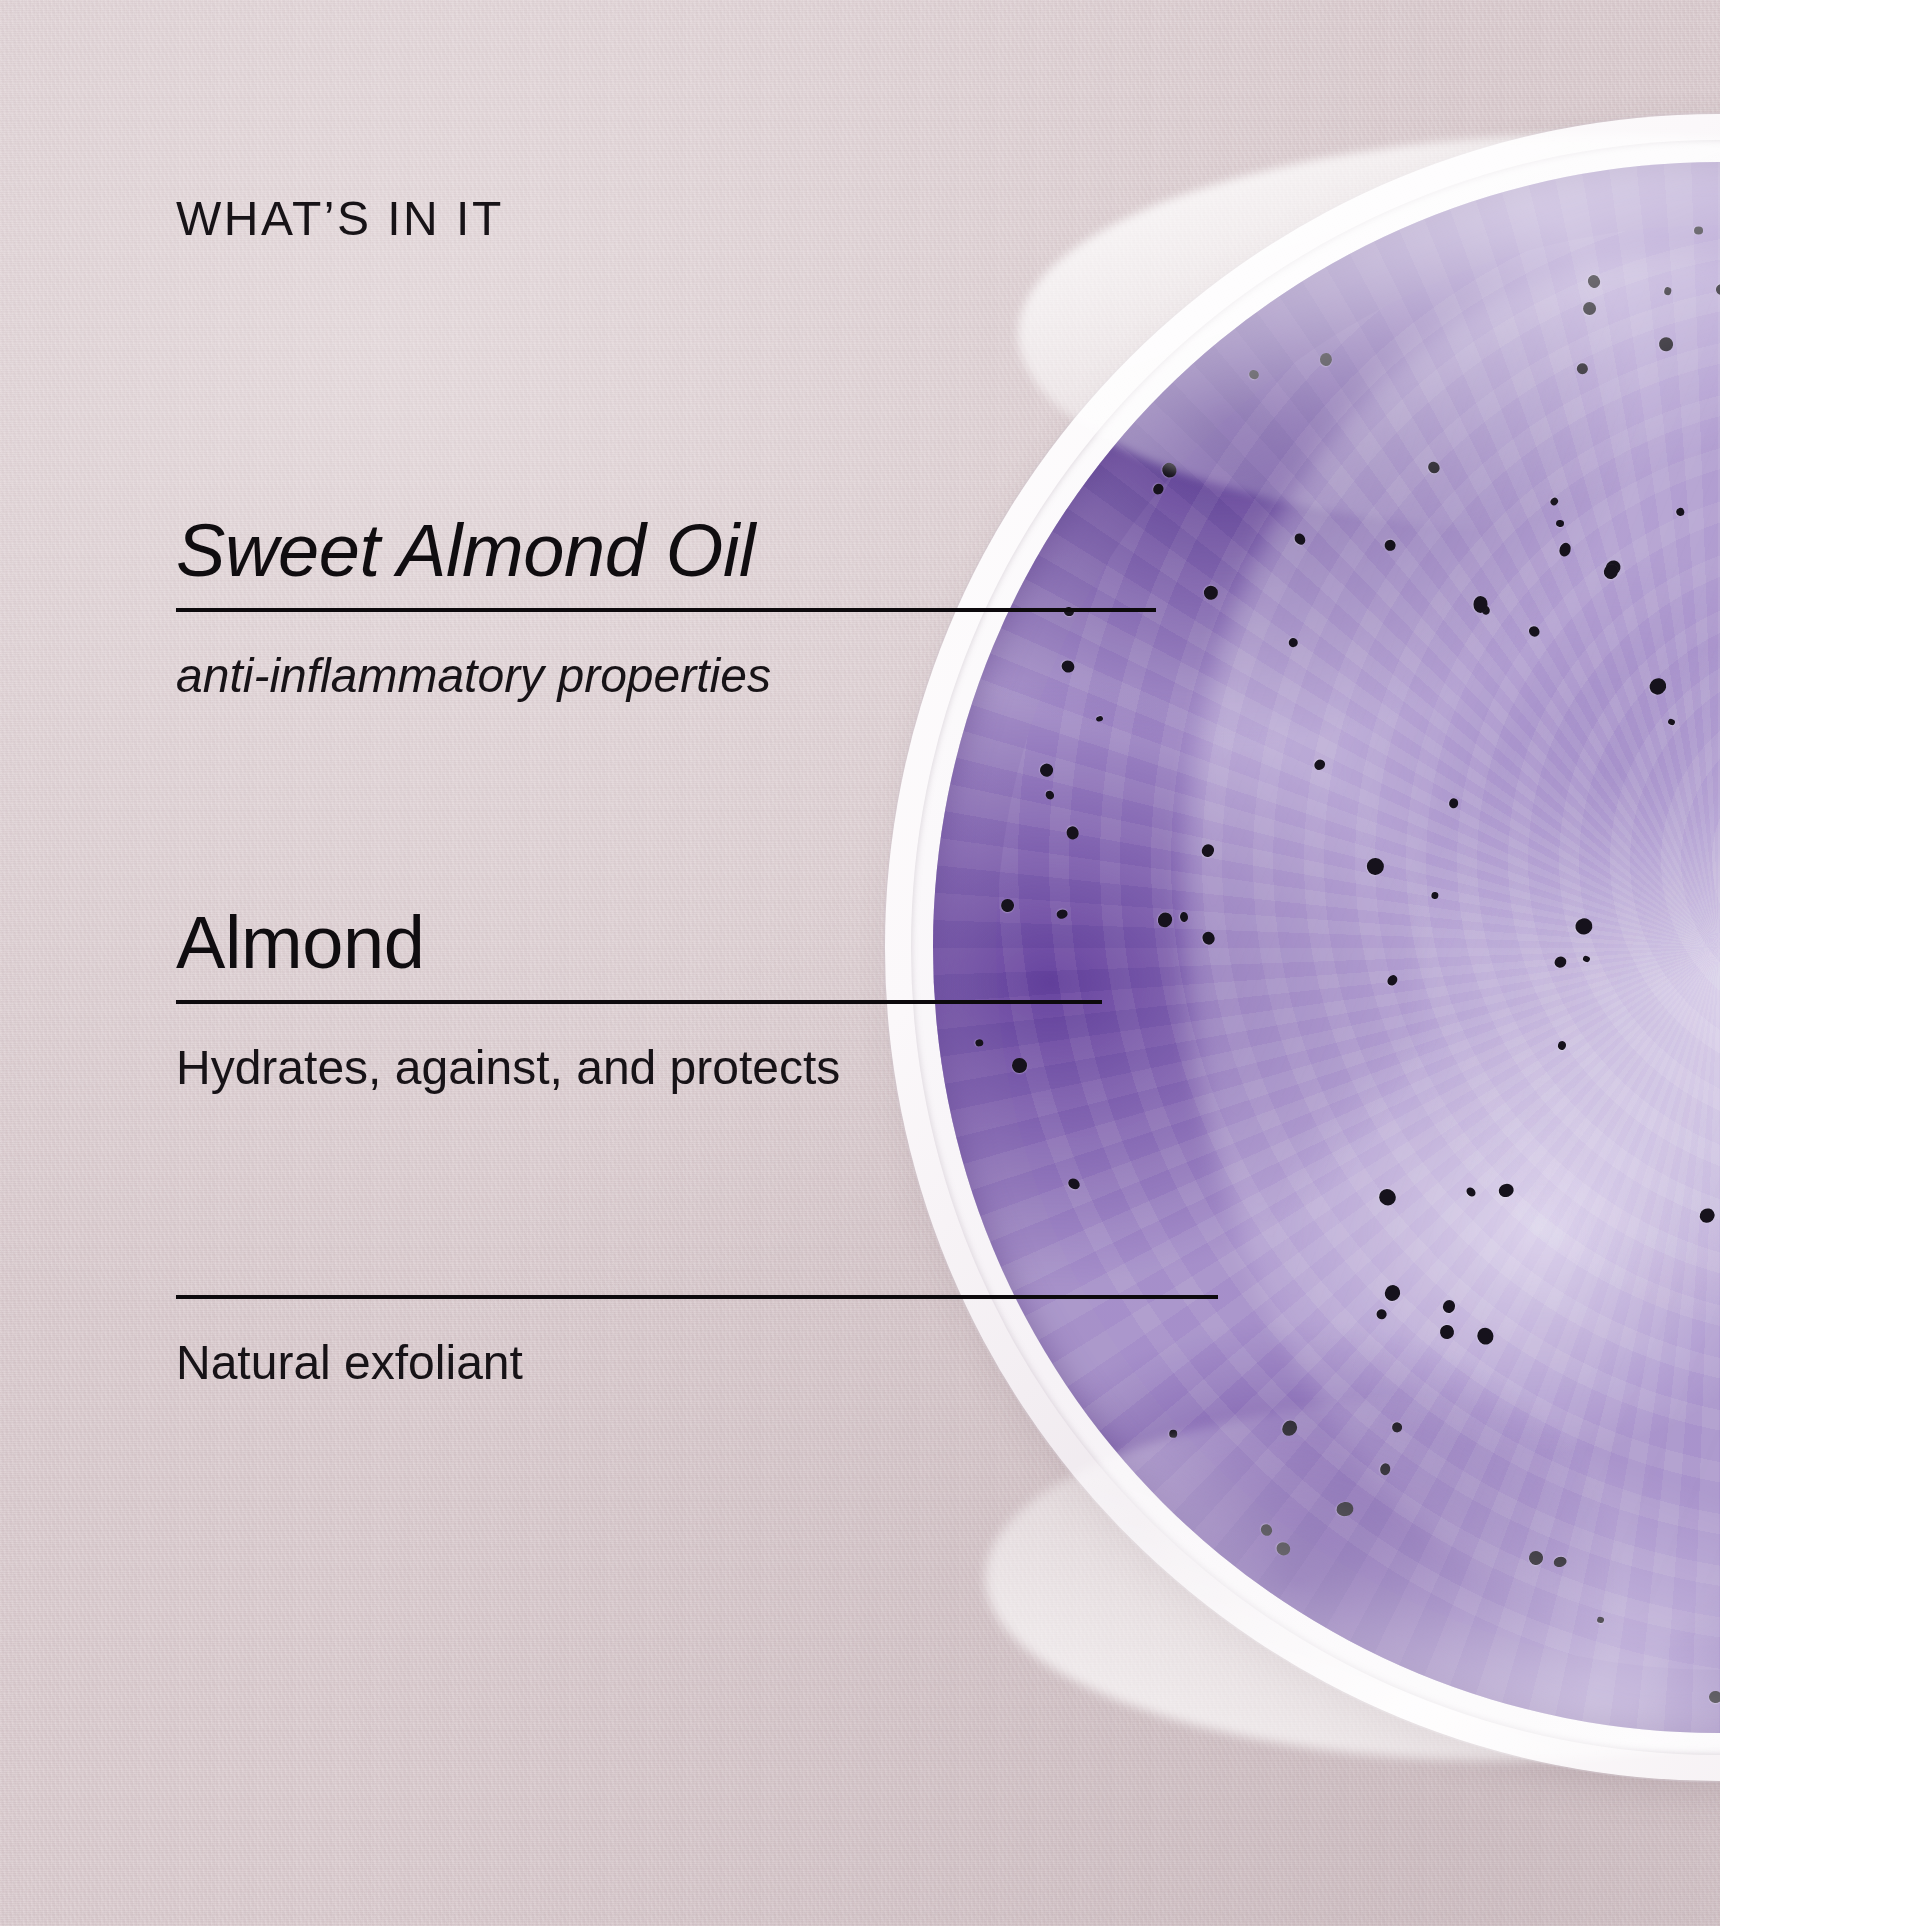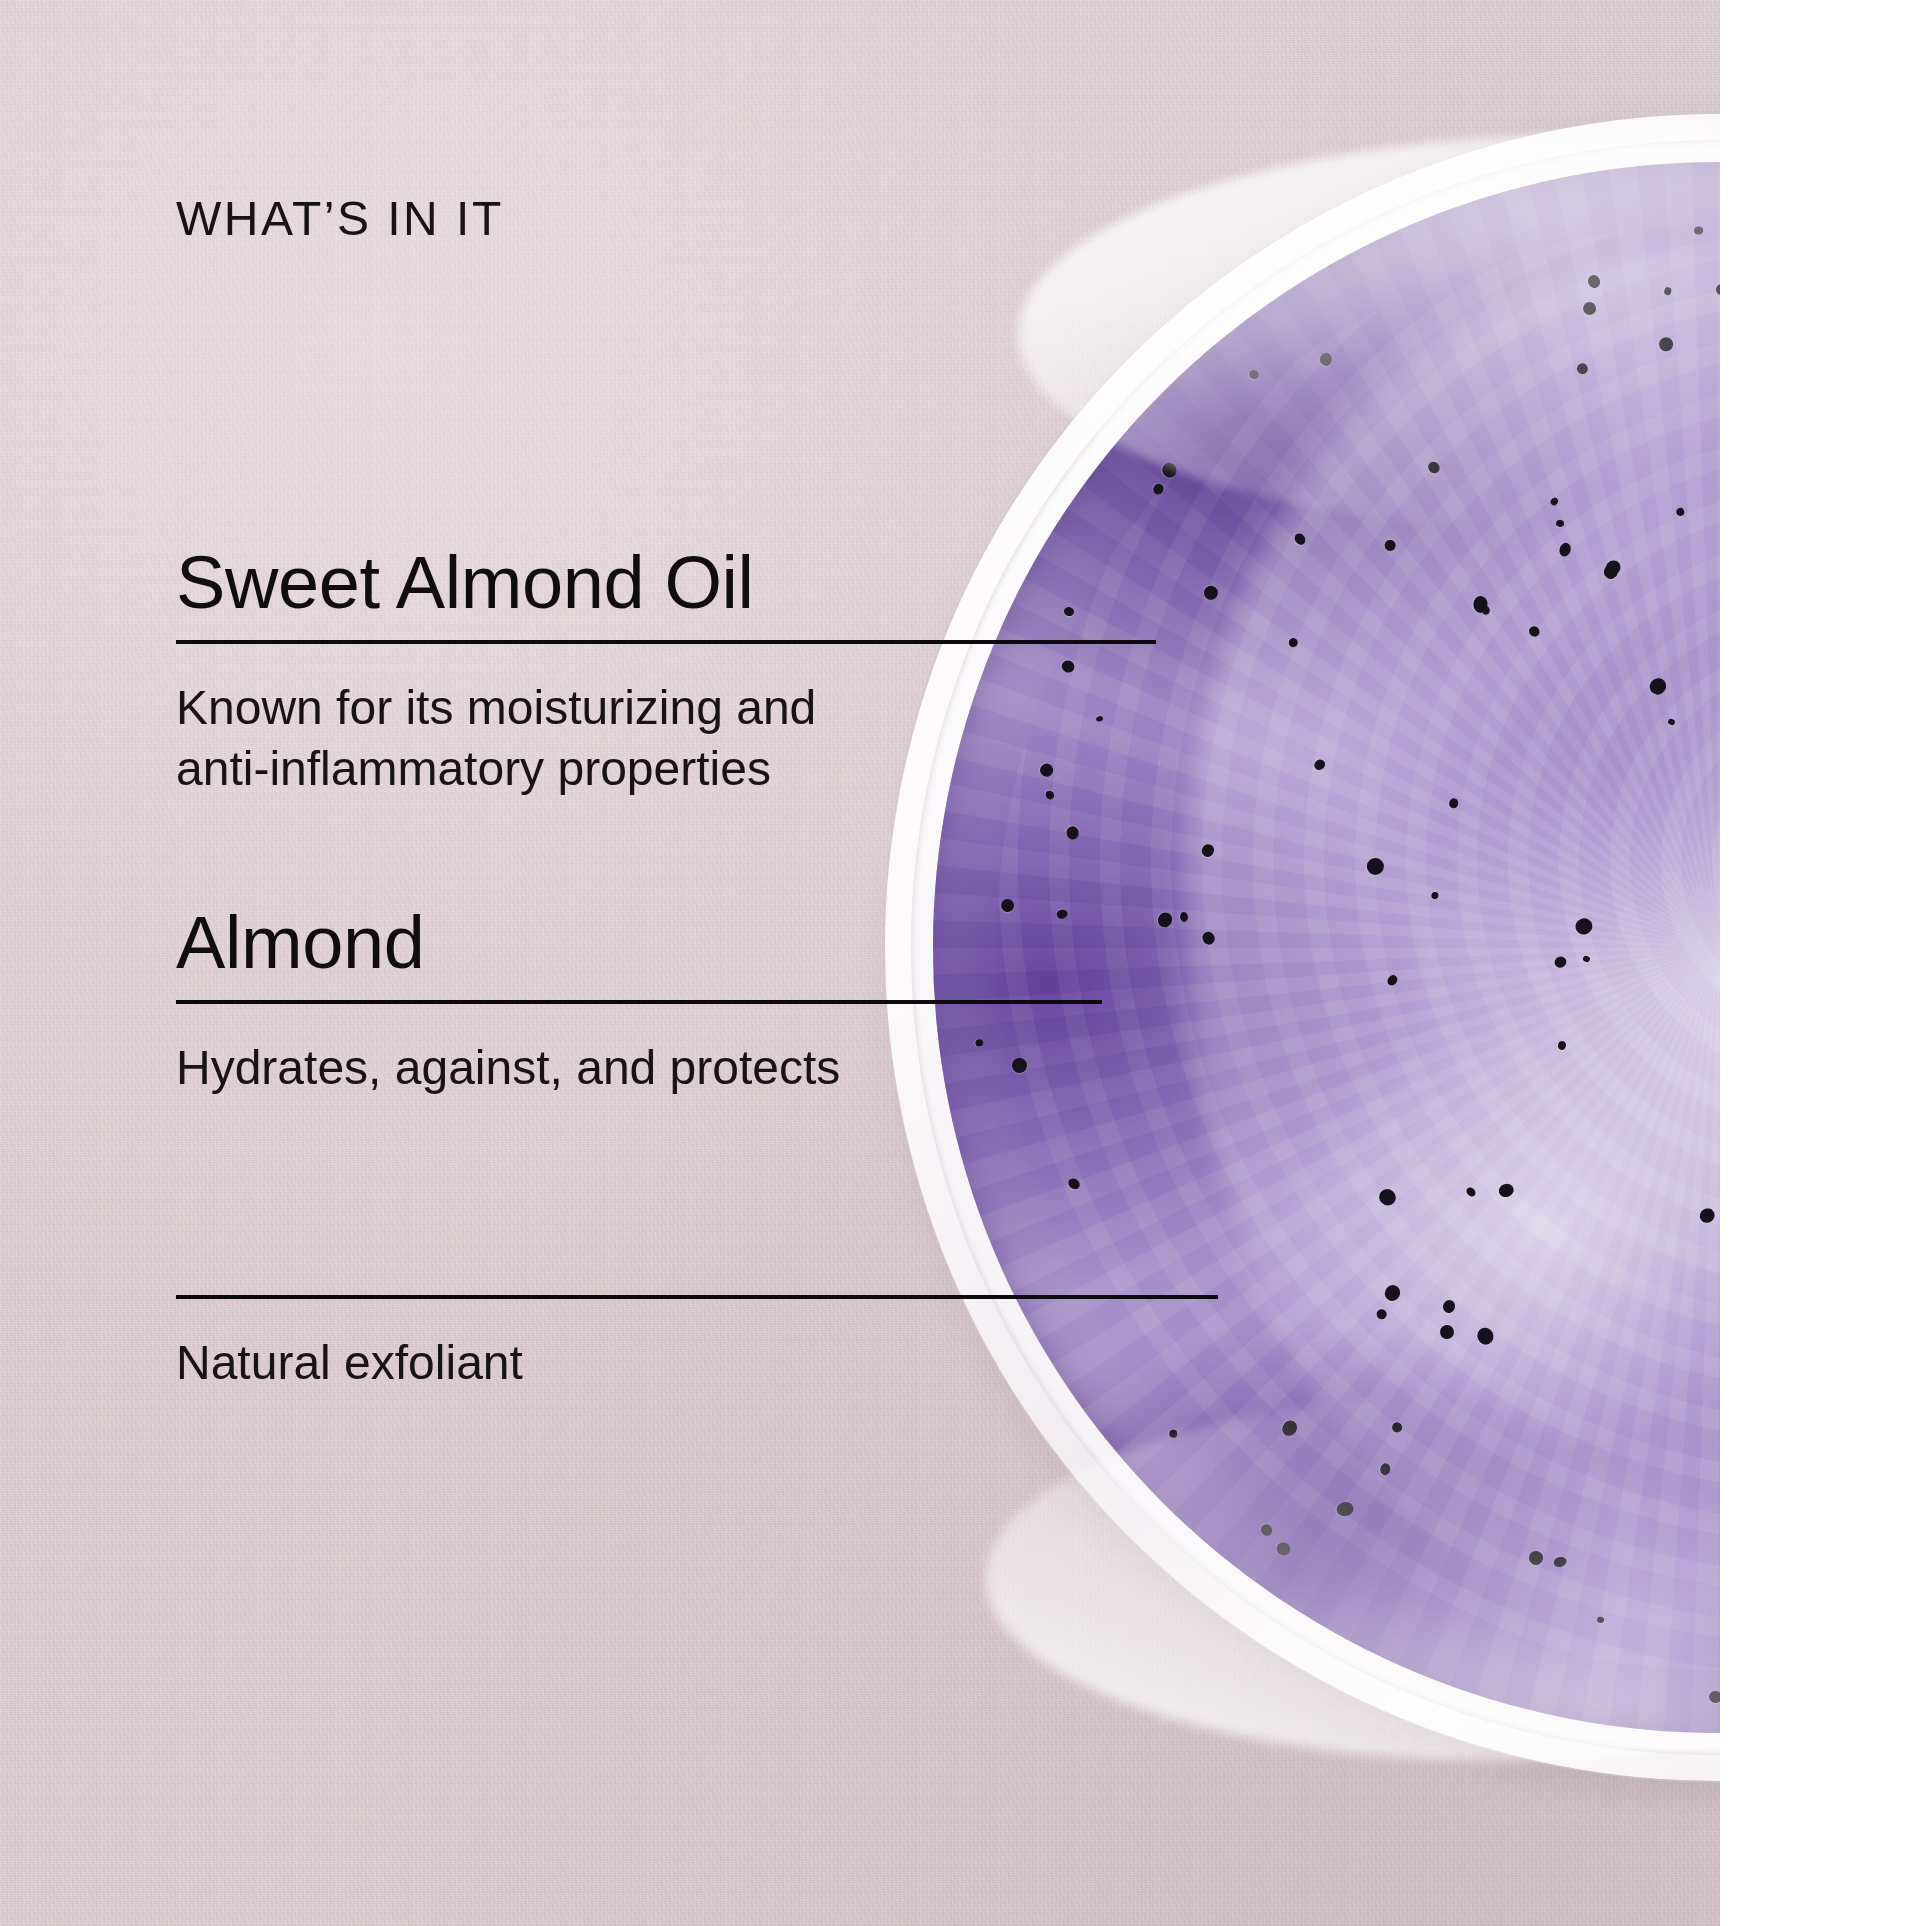--- a/index.html
+++ b/index.html
@@ -150,21 +150,21 @@
   .eyebrow {
     position:absolute; top:191px; left:0;
     font-size:48px;
     font-weight:300;
     letter-spacing:2.5px;
     color:#171317;
     white-space:nowrap;
   }
 
   .ingredient { position:absolute; left:0; width:100%; }
-  #ing-0 { top:545px; }
+  #ing-0 { top:513px;font-style:italic; }
   #ing-1 { top:905px; }
   #ing-2 { top:1275px; }
 
   .ing-name {
     font-size:74px;
     font-weight:400;
     letter-spacing:-0.4px;
     line-height:1.02;
     color:#100d10;
     white-space:nowrap;
@@ -321,21 +321,20 @@
   </div>
 
   <div class="content">
 
     <div class="eyebrow">WHAT’S IN IT</div>
 
     <div class="ingredient" id="ing-0">
       <div class="ing-name">Sweet Almond Oil</div>
       <div class="ing-rule"></div>
       <div class="ing-desc">
-        <span>Known for its moisturizing and</span>
         <span>anti-inflammatory properties</span>
       </div>
     </div>
 
     <div class="ingredient" id="ing-1">
       <div class="ing-name">Almond</div>
       <div class="ing-rule"></div>
       <div class="ing-desc">
         <span>Hydrates, against, and protects</span>
       </div>

